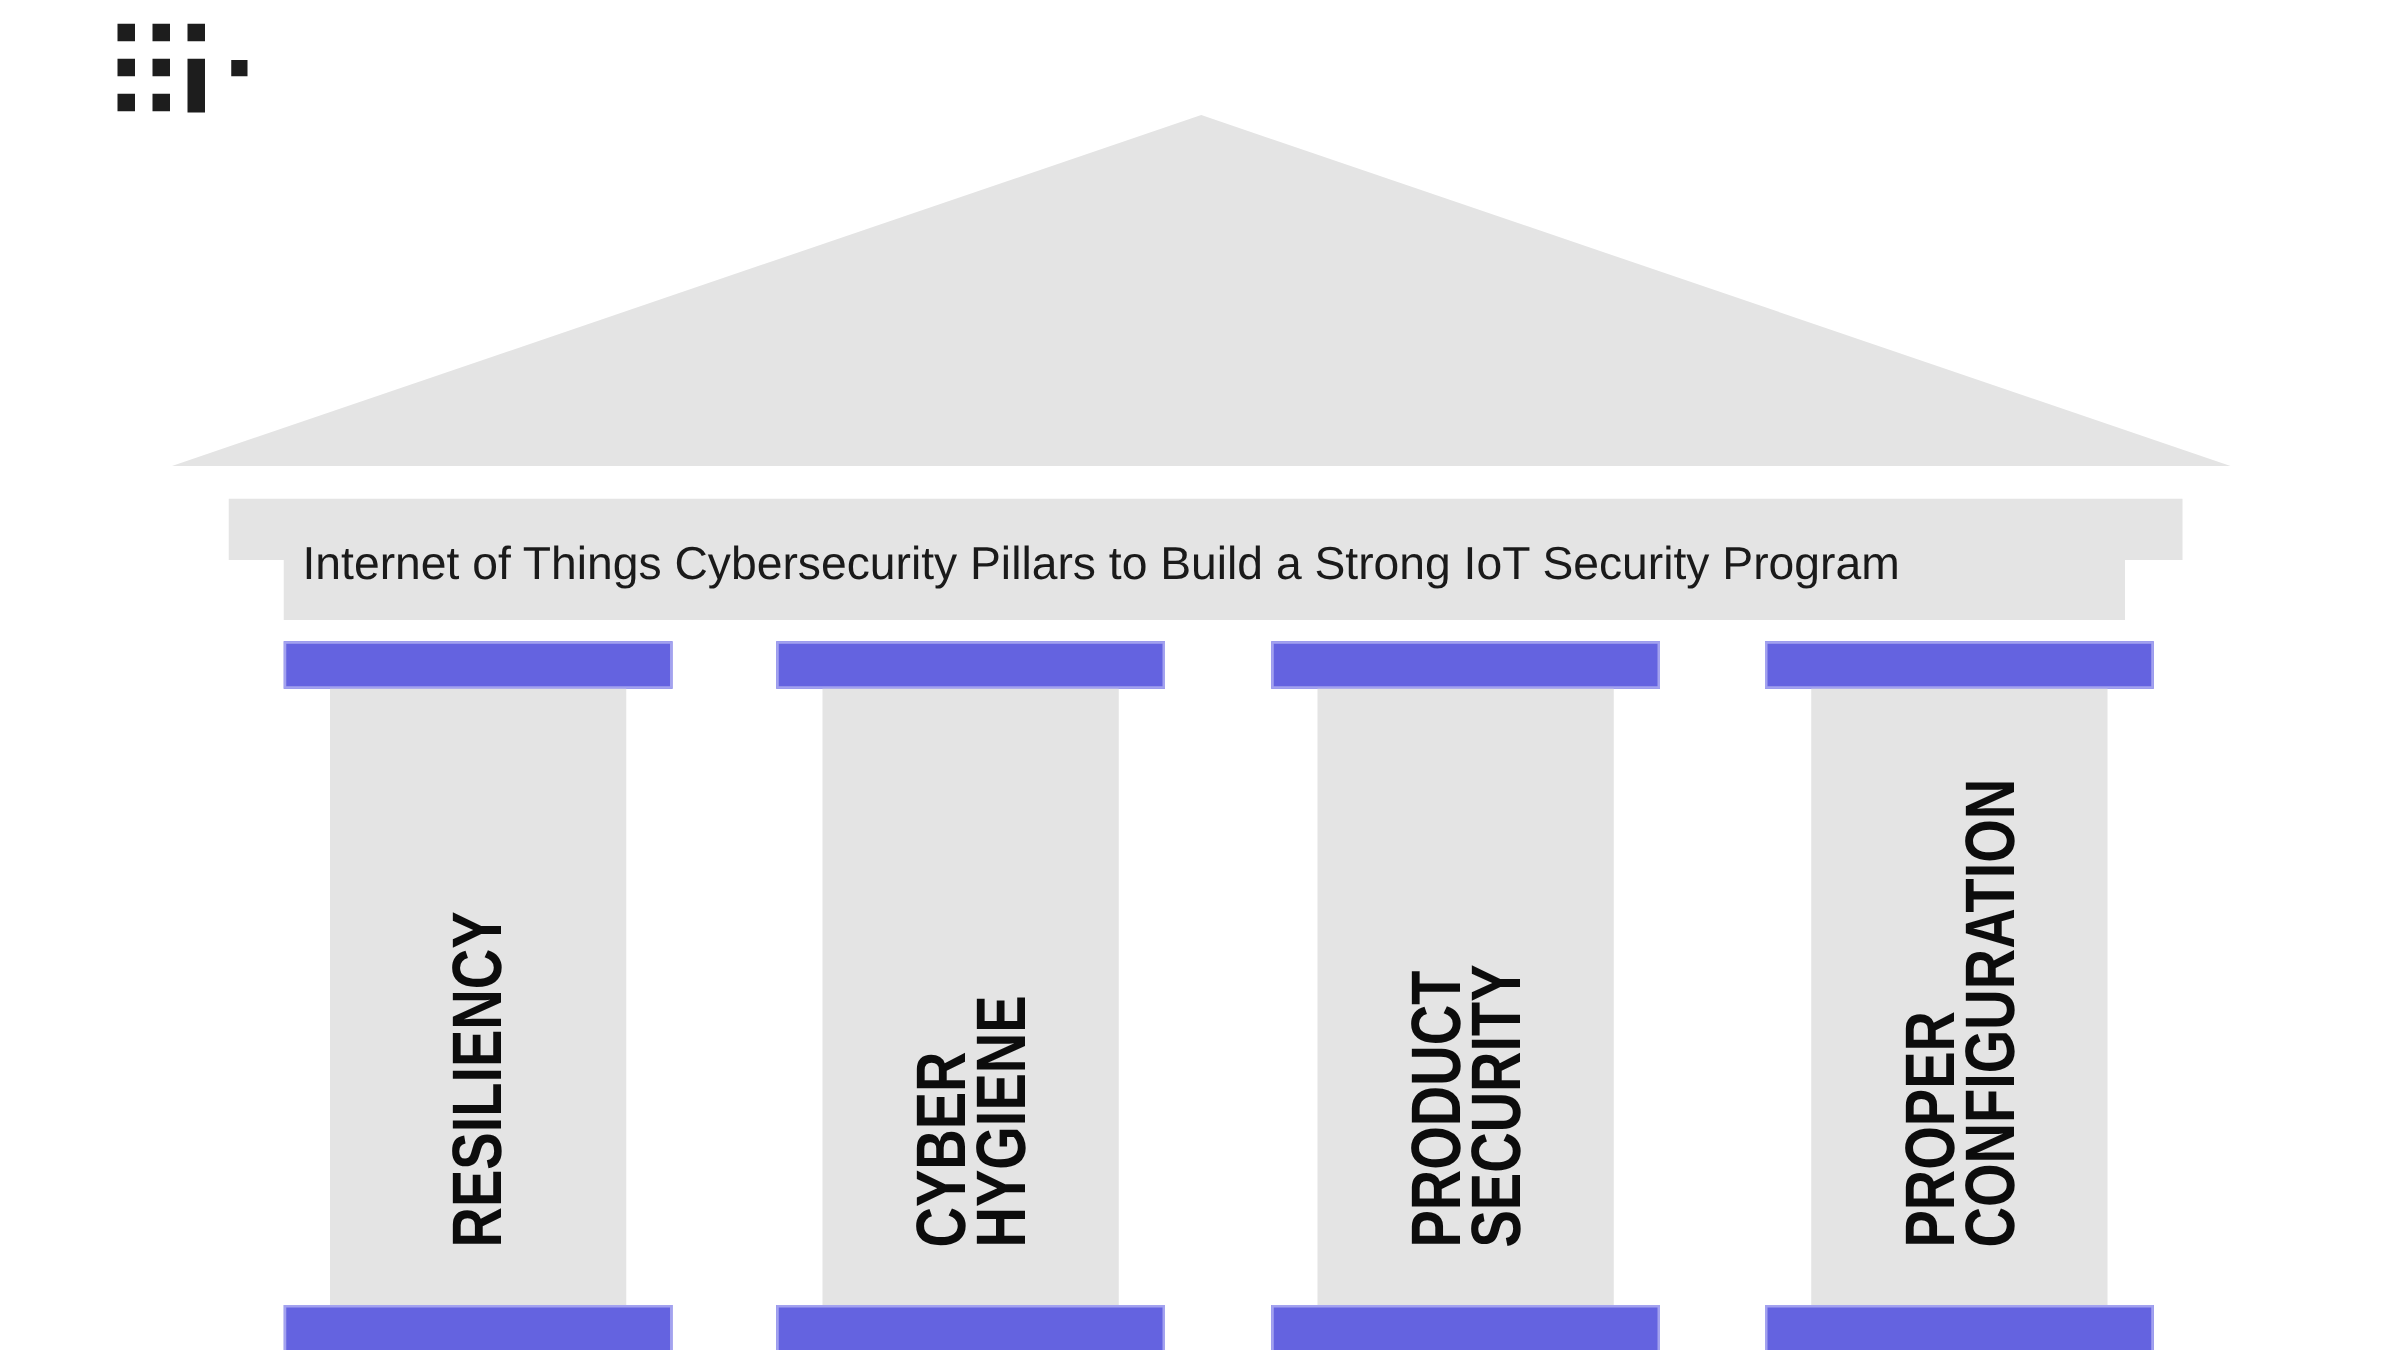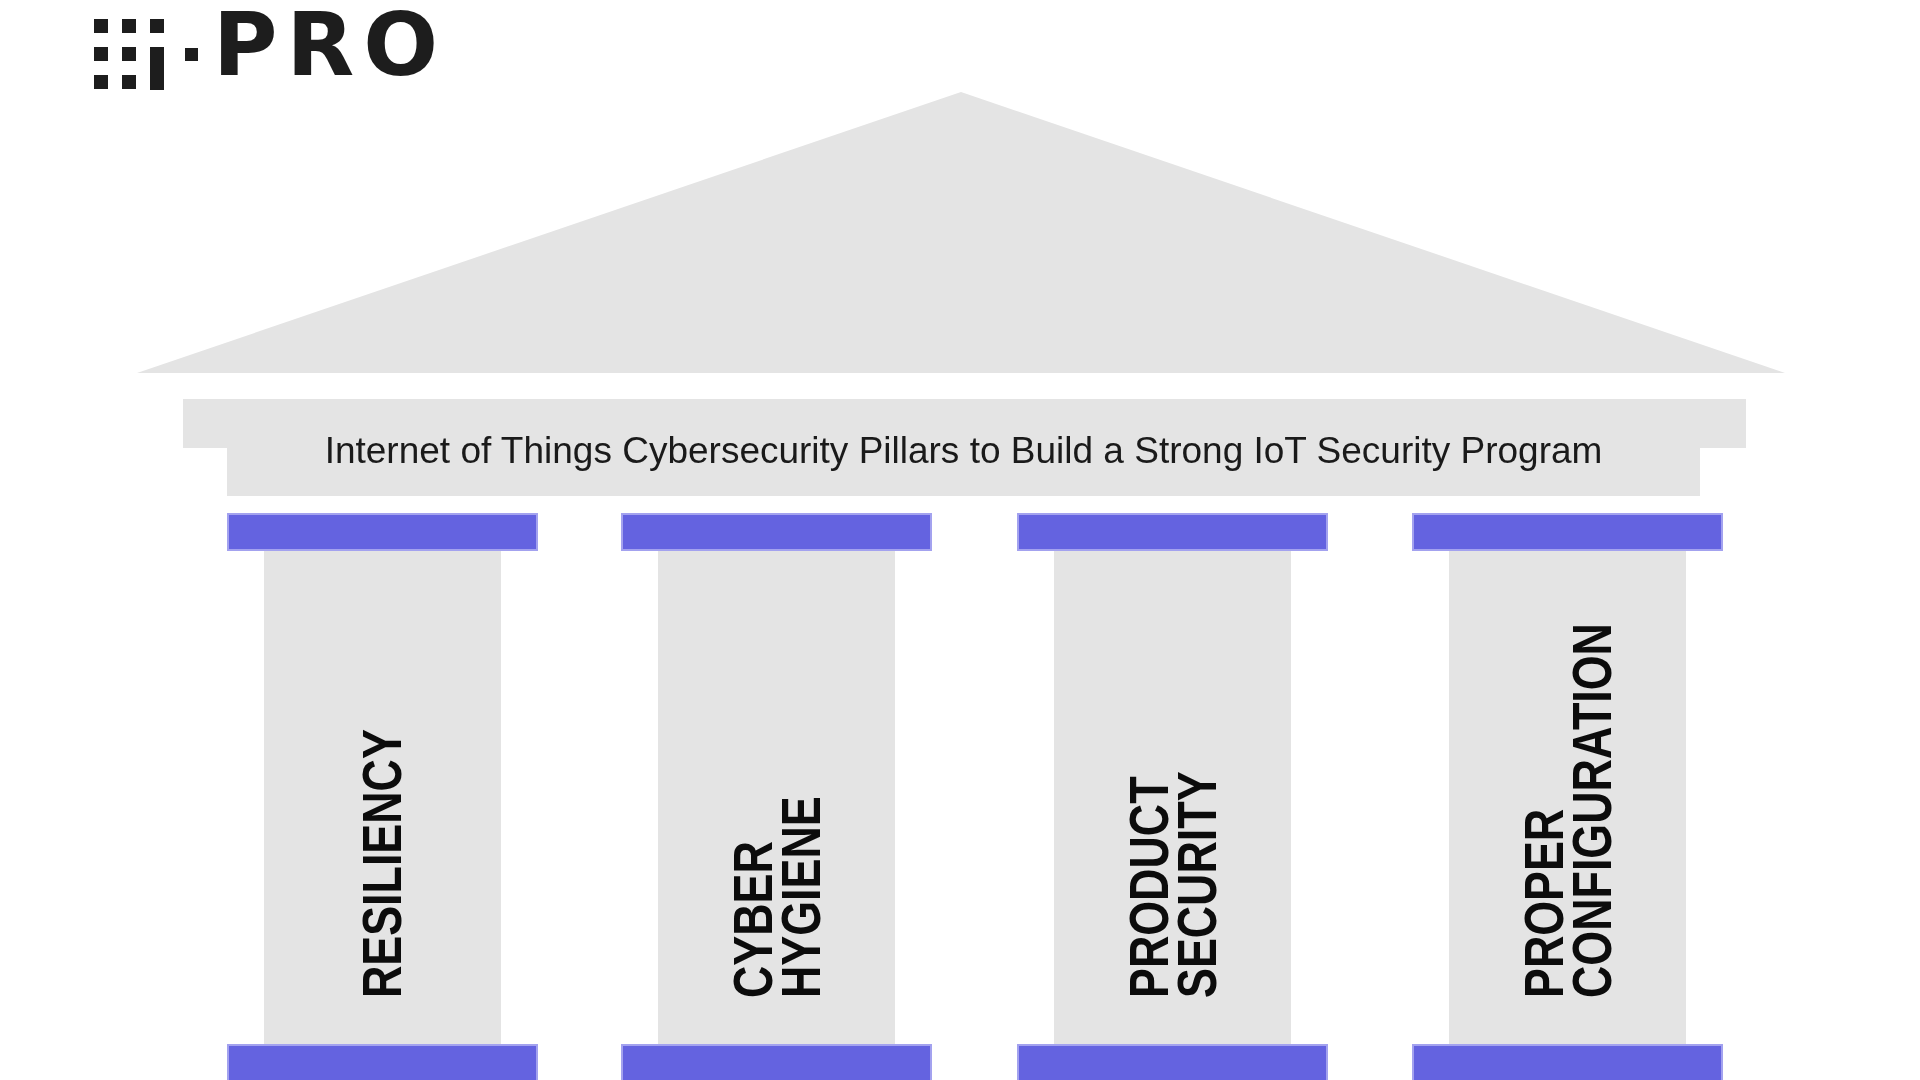--- a/index.html
+++ b/index.html
@@ -82,26 +82,25 @@
   .band-lower {
     position: absolute;
     left: 227px;
     top: 448px;
     width: 1473px;
     height: 48px;
     background: #e4e4e4;
   }
   .title {
     position: absolute;
-    left: 227px;
+    left: 242px;
     top: 427px;
     width: 1473px;
     height: 48px;
     line-height: 48px;
-    text-align: center;
     font-size: 37px;
     font-weight: 400;
     color: #1a1a1a;
     white-space: nowrap;
   }
 
   
   .pillar {
     position: absolute;
     top: 513px;
@@ -159,21 +158,20 @@
   <div class="logo">
     <span class="sq" style="left:0;   top:0;"></span>
     <span class="sq" style="left:28px;top:0;"></span>
     <span class="sq" style="left:56px;top:0;"></span>
     <span class="sq" style="left:0;   top:28px;"></span>
     <span class="sq" style="left:28px;top:28px;"></span>
     <span class="sq" style="left:0;   top:56px;"></span>
     <span class="sq" style="left:28px;top:56px;"></span>
     <span class="stem"></span>
     <span class="hyphen"></span>
-    <span class="wordmark">PRO</span>
   </div>
 
   <div class="roof"></div>
 
   <div class="band-upper"></div>
   <div class="band-lower"></div>
   <div class="title">Internet of Things Cybersecurity Pillars to Build a Strong IoT Security Program</div>
 
   <div class="pillar pillar-1">
     <div class="cap"></div>

